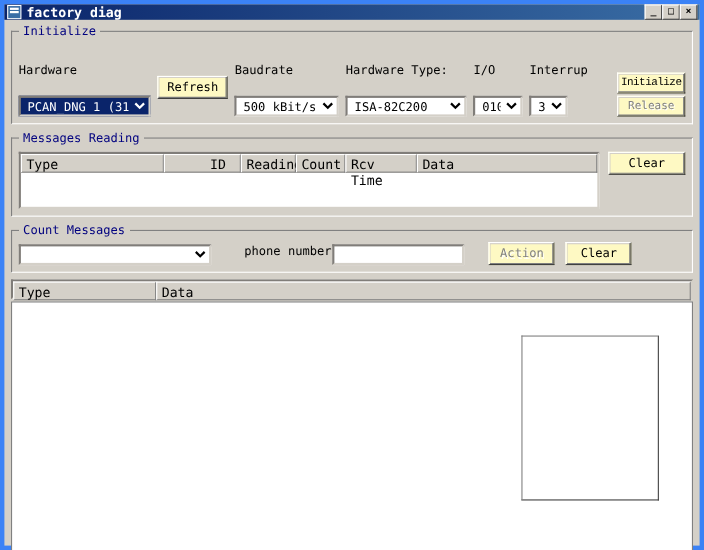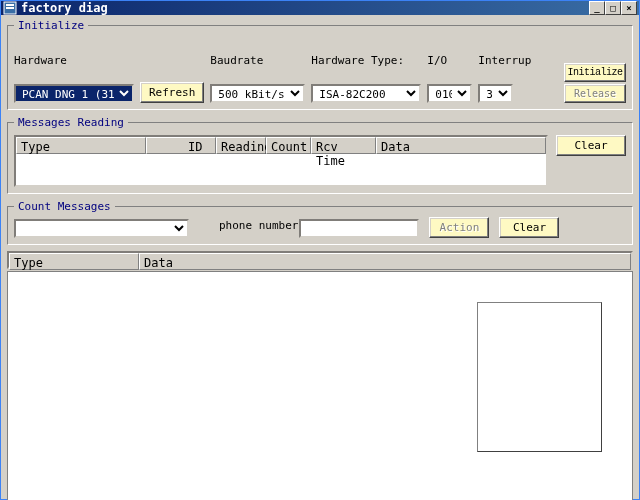--- a/index.html
+++ b/index.html
@@ -9,21 +9,21 @@
     font-size: 11px;
     background: #d4d0c8;
     width: 640px;
     height: 500px;
     overflow: hidden;
   }
   .window {
     width: 640px;
     height: 500px;
     background: #d4d0c8;
-    border: 1px solid #3b82f6;
+    border: 4px solid #3b82f6;
     display: flex;
     flex-direction: column;
   }
   .titlebar {
     height: 18px;
     background: linear-gradient(to right, #0a246a, #3a6ea5);
     color: #fff;
     display: flex;
     align-items: center;
     padding: 0 2px;
@@ -207,21 +207,21 @@
 
     <fieldset class="group">
       <legend>Initialize</legend>
       <div class="row">
         <div class="col" style="width:120px;">
           <span class="label">Hardware</span>
           <select class="sunken selected">
             <option>PCAN_DNG 1 (31h)</option>
           </select>
         </div>
-        <button class="btn" style="margin-bottom:0;">Refresh</button>
+        <button class="btn" style="margin-bottom:16px;">Refresh</button>
         <div class="col" style="width:95px;">
           <span class="label">Baudrate</span>
           <select class="sunken">
             <option>500 kBit/sec</option>
           </select>
         </div>
         <div class="col" style="width:110px;">
           <span class="label">Hardware Type:</span>
           <select class="sunken">
             <option>ISA-82C200</option>
@@ -267,21 +267,21 @@
     </fieldset>
 
     <fieldset class="group">
       <legend>Count Messages</legend>
       <div class="write-row">
         <select class="sunken" style="width:175px;"><option></option></select>
         <div class="ph-col" style="margin-left:20px;">
           <span class="label">phone number</span>
           <input class="sunken" style="width: 120px;">
         </div>
-        <button class="btn disabled" style="width:60px;">Action</button>
+        <button class="btn disabled" style="width:60px;margin-left:12px;">Action</button>
         <button class="btn" style="width:60px;">Clear</button>
       </div>
     </fieldset>
 
     <div class="lower-table">
       <div class="th c2-type">Type</div>
       <div class="th c2-data">Data</div>
     </div>
 
     <div class="bigwhite">

